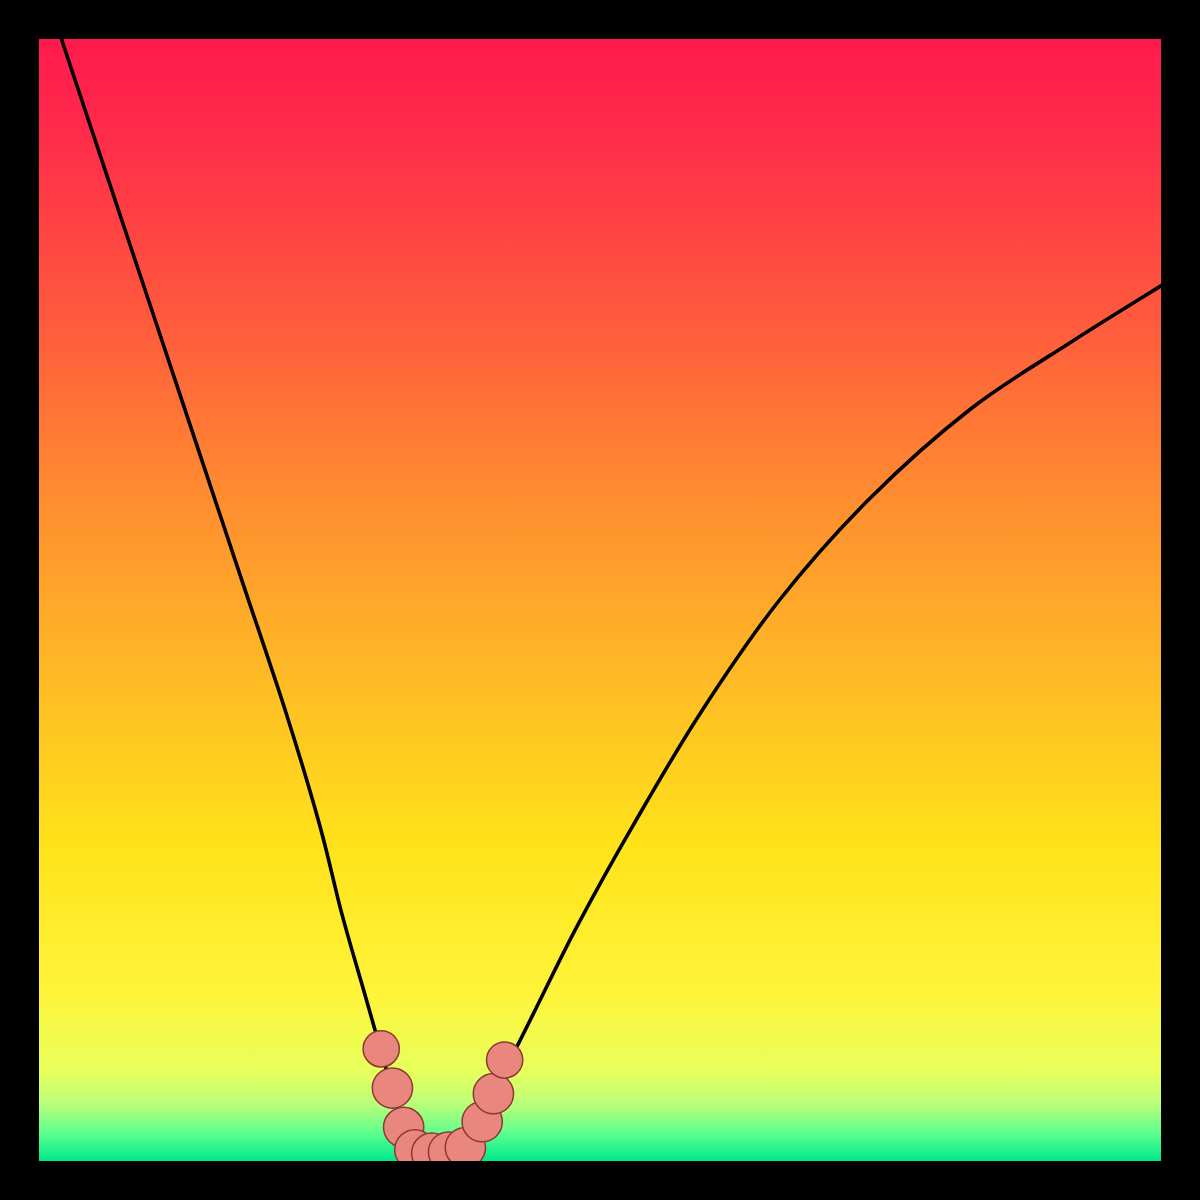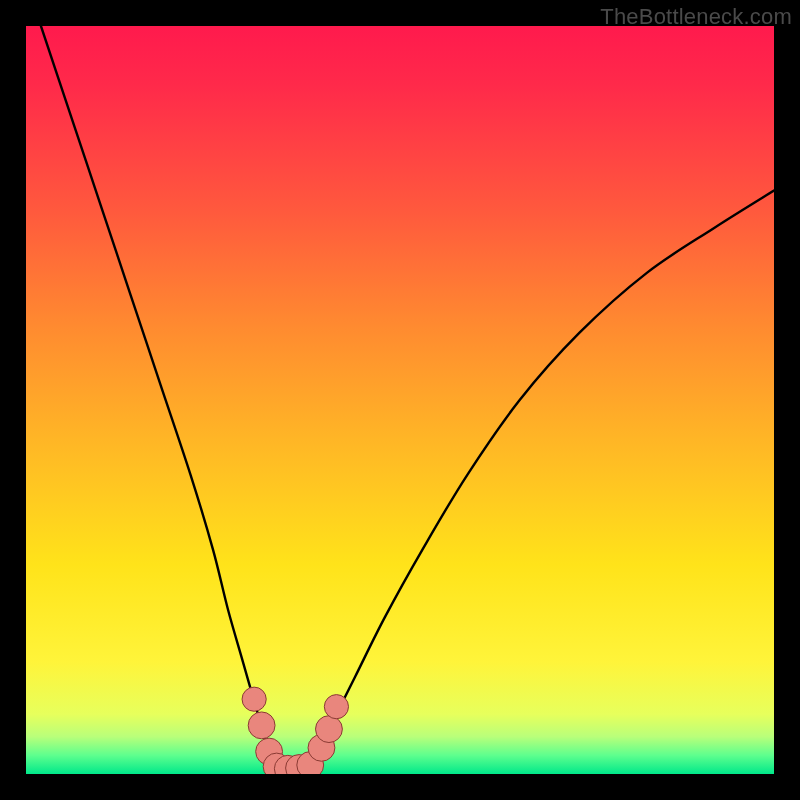--- a/index.html
+++ b/index.html
@@ -50,21 +50,20 @@
   }
   svg.curve {
     position: absolute;
     inset: 0;
   }
 </style>
 </head>
 <body>
 
 <div class="frame">
-  <div class="watermark">TheBottleneck.com</div>
   <div class="plot">
     <svg class="curve" viewBox="0 0 748 748" preserveAspectRatio="none">
       <path id="curve-path" fill="none" stroke-width="2.4" stroke-linecap="round" stroke-linejoin="round" d="M 14.96 0.00 C 19.95 14.96, 34.91 59.84, 44.88 89.76 C 54.85 119.68, 64.83 149.60, 74.80 179.52 C 84.77 209.44, 94.75 239.36, 104.72 269.28 C 114.69 299.20, 124.67 329.12, 134.64 359.04 C 144.61 388.96, 155.83 421.37, 164.56 448.80 C 173.29 476.23, 180.77 501.16, 187.00 523.60 C 193.23 546.04, 196.97 564.74, 201.96 583.44 C 206.95 602.14, 211.93 618.35, 216.92 635.80 C 221.91 653.25, 227.52 673.20, 231.88 688.16 C 236.24 703.12, 239.36 716.58, 243.10 725.56 C 246.84 734.54, 250.58 738.90, 254.32 742.02 C 258.06 745.13, 261.80 744.26, 265.54 744.26 C 269.28 744.26, 272.40 745.13, 276.76 742.02 C 281.12 738.90, 286.73 733.29, 291.72 725.56 C 296.71 717.83, 300.45 708.11, 306.68 695.64 C 312.91 683.17, 320.39 668.21, 329.12 650.76 C 337.85 633.31, 347.82 612.11, 359.04 590.92 C 370.26 569.73, 382.73 547.29, 396.44 523.60 C 410.15 499.91, 425.11 473.73, 441.32 448.80 C 457.53 423.87, 474.98 397.69, 493.68 374.00 C 512.38 350.31, 532.33 327.87, 553.52 306.68 C 574.71 285.49, 598.40 264.29, 620.84 246.84 C 643.28 229.39, 666.97 215.67, 688.16 201.96 C 709.35 188.25, 738.03 170.79, 748.00 164.56" stroke="#000000"></path>
       <g id="markers">
           <circle cx="228.14" cy="673.20" r="12.08" fill="#e9867d" stroke="#8a3a33" stroke-width="1"></circle>
           <circle cx="235.62" cy="699.38" r="13.42" fill="#e9867d" stroke="#8a3a33" stroke-width="1"></circle>
           <circle cx="243.10" cy="725.56" r="13.42" fill="#e9867d" stroke="#8a3a33" stroke-width="1"></circle>
           <circle cx="250.58" cy="740.52" r="13.42" fill="#e9867d" stroke="#8a3a33" stroke-width="1"></circle>
           <circle cx="261.80" cy="742.76" r="13.42" fill="#e9867d" stroke="#8a3a33" stroke-width="1"></circle>
           <circle cx="273.02" cy="742.02" r="13.42" fill="#e9867d" stroke="#8a3a33" stroke-width="1"></circle>

